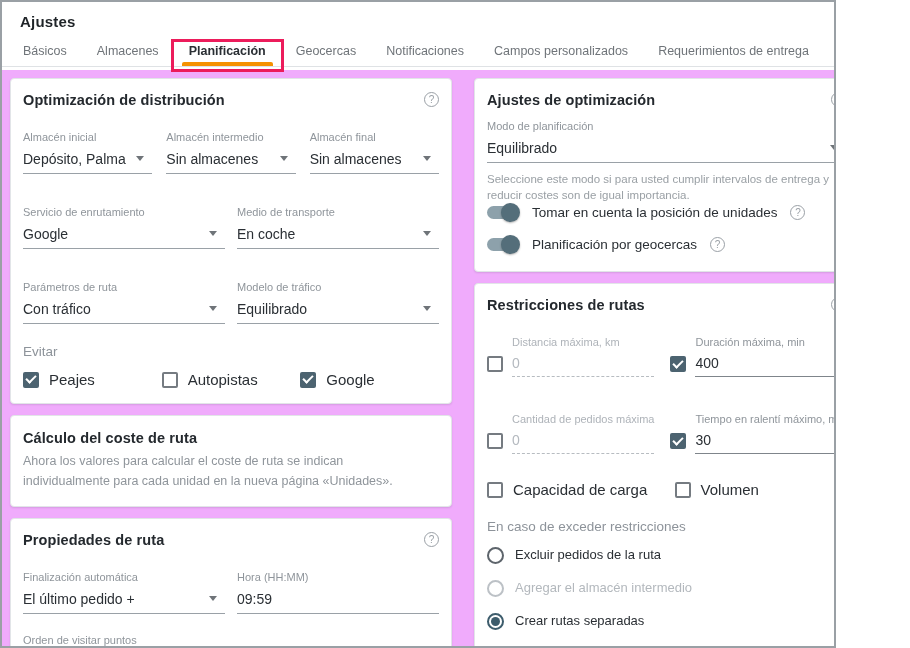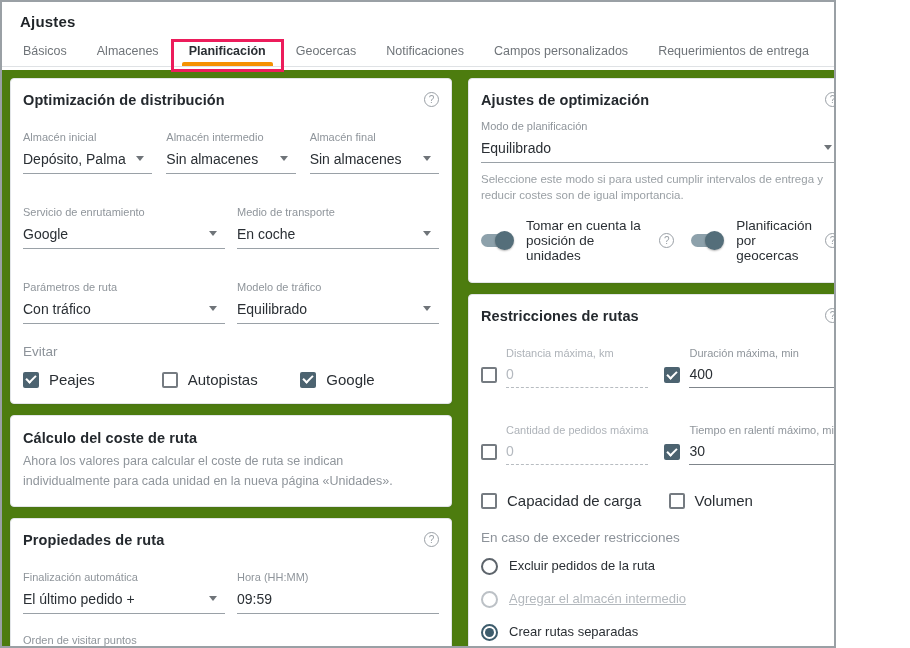--- a/index.html
+++ b/index.html
@@ -17,22 +17,22 @@
   .tabbar { display:flex; align-items:stretch; height:31px; border-bottom:1px solid #dfe2e5; padding:0 6px; }
   .tab { display:flex; align-items:center; padding:0 15px; font-size:12.5px; color:#6f7479;
          position:relative; cursor:pointer; white-space:nowrap; }
   .tab[data-active="true"] { color:#2a2f34; font-weight:bold; }
   .tab[data-active="true"]::after { content:""; position:absolute; left:8px; right:8px; bottom:0;
          height:4px; background:#f59100; border-radius:2px 2px 0 0; }
   .annotation-box { position:absolute; left:-3px; right:-3px; top:3px; bottom:-6px;
          border:3px solid #ec1c5b; pointer-events:none; z-index:5; }
 
   
-  .content { position:absolute; top:68px; bottom:0; left:0; right:0; background:#4d7c0f;
-             padding:8px; display:flex; gap:16px; }
+  .content { position:absolute; top:68px; bottom:0; left:0; right:0; background:#f0abfc;
+             padding:8px; display:flex; gap:22px; }
   .col { display:flex; flex-direction:column; gap:11px; }
   .col-left { width:442px; flex:none; }
   .col-right { flex:1; }
   .card { background:#fff; border:1px solid #e2e5e8; border-radius:4px;
           box-shadow:0 1px 2px rgba(60,64,67,.14); padding:13px 12px 15px; }
   .card-head { display:flex; justify-content:space-between; align-items:flex-start; margin-bottom:11px; }
   .card-title { font-size:14.5px; color:#24292e; font-weight:bold; letter-spacing:.1px; }
 
   .help-icon { width:15px; height:15px; border:1px solid #9aa0a6; border-radius:50%;
                display:inline-flex; align-items:center; justify-content:center; flex:none; cursor:pointer; }
@@ -59,21 +59,21 @@
         transform:rotate(-45deg); }
   .check-label { font-size:15px; color:#2a2f34; }
 
   .cost-body { font-size:12.5px; color:#8f959b; line-height:1.6; margin-top:4px; padding-right:8px; }
 
   .mt26 { margin-top:26px; }
   .w-half { width:calc(50% - 6px); }
 
   
   .helper { font-size:11.5px; color:#9aa0a5; line-height:1.4; margin-top:8px; }
-  .toggle-rows { margin-top:15px; display:flex; gap:17px; padding-bottom:4px; }
+  .toggle-rows { margin-top:2px; display:flex; flex-direction:column; gap:17px; padding-bottom:4px; }
   .toggle-row { display:flex; align-items:center; gap:13px; }
   .toggle { width:32px; height:13px; border-radius:7px; background:#8da1ab; position:relative;
             flex:none; cursor:pointer; }
   .toggle .knob { position:absolute; top:-3px; left:0; width:19px; height:19px; border-radius:50%;
             background:#546e7a; box-shadow:0 1px 2px rgba(0,0,0,.3); }
   .toggle[data-on="true"] .knob { left:auto; right:-1px; }
   .toggle-label { font-size:13.5px; color:#2a2f34; }
 
   
   .restr-grid { display:grid; grid-template-columns:1fr 1fr; column-gap:16px; row-gap:24px; margin-bottom:27px; }
@@ -88,21 +88,21 @@
   .extra-checks { display:grid; grid-template-columns:1fr 1fr; column-gap:16px; margin-bottom:21px; }
   .extra-checks .check-item { width:auto; }
   .exceed-label { font-size:13.5px; color:#8d939a; margin-bottom:13px; }
   .radio-list { display:flex; flex-direction:column; gap:16px; padding-bottom:6px; }
   .radio-row { display:flex; gap:11px; cursor:pointer; }
   .radio { width:17px; height:17px; border-radius:50%; border:2px solid #5d646b; position:relative; flex:none; }
   .radio-row[data-state="selected"] .radio { border-color:#3d5c6c; }
   .radio-row[data-state="selected"] .radio::after { content:""; position:absolute; inset:2px;
         border-radius:50%; background:#3d5c6c; }
   .radio-row[data-state="disabled"] .radio { border-color:#bcc1c6; }
-  .radio-row[data-state="disabled"] .radio-label { color:#b3b8bd;text-decoration:underline; }
+  .radio-row[data-state="disabled"] .radio-label { color:#b3b8bd; }
   .radio-label { font-size:13px; color:#2a2f34; }
 </style>
 </head>
 <body>
 
 <div class="app">
 
   <div class="header">
     <div class="page-title">Ajustes</div>
   </div>

